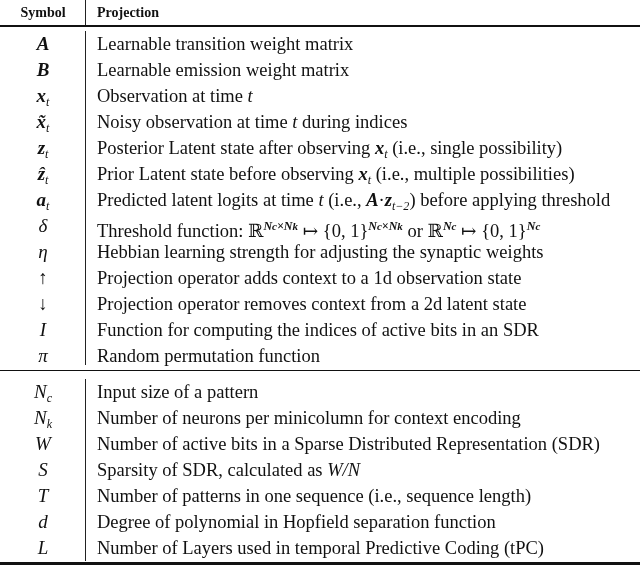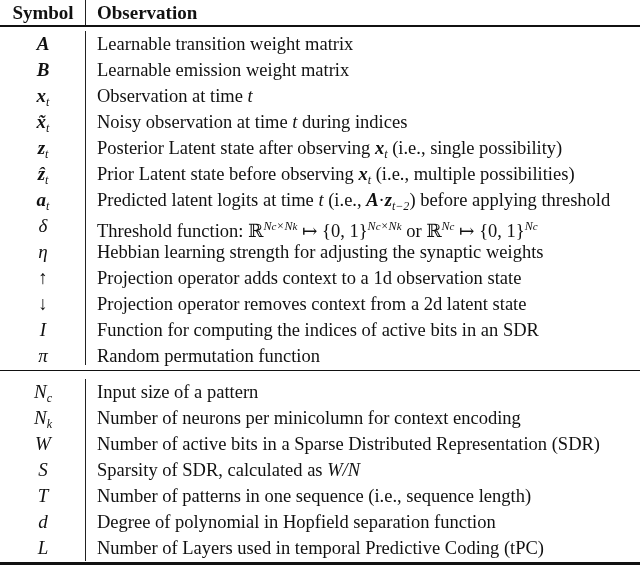--- a/index.html
+++ b/index.html
@@ -5,38 +5,38 @@
   html, body { margin: 0; padding: 0; background: #ffffff; }
   body { width: 640px; height: 568px; overflow: hidden; position: relative;
          font-family: "Liberation Serif", "DejaVu Serif", serif; color: #111; }
   .table { position: absolute; left: 0; top: 0; width: 640px; }
   .row { position: absolute; left: 0; width: 640px; height: 26px; }
   .sym { position: absolute; left: 0; width: 86px; text-align: center;
          font-size: 19px; line-height: 26px; font-style: italic; }
   .sym.bold { font-weight: bold; }
   .sym.upright { font-style: normal; }
   .desc { position: absolute; left: 97px; font-size: 18.5px; line-height: 26px; white-space: nowrap; }
-  .hdr .sym, .hdr .desc { font-weight: bold; font-style: normal; font-size: 19px; }
+  .hdr .sym, .hdr .desc { font-weight: bold; font-style: normal; font-size: 14px; }
   .vline { position: absolute; left: 85px; width: 1px; background: #222; }
   .rule { position: absolute; left: 0; width: 640px; background: #111; }
   .m { font-style: italic; }
   .mb { font-style: italic; font-weight: bold; }
   sub, sup { font-size: 12px; }
-  sup { vertical-align: 7px; }
+  sup { vertical-align: 7px; font-weight: bold; }
   sub { vertical-align: -4px; }
   .sup-small { font-size: 11px; }
 </style>
 </head>
 <body>
 
 <div class="table">
 
   <div class="row hdr" style="top:0px;">
     <div class="sym">Symbol</div>
-    <div class="desc">Observation</div>
+    <div class="desc">Projection</div>
   </div>
   <div class="vline" style="top:0; height:26px;"></div>
   <div class="rule" style="top:25px; height:2px;"></div>
 
   <div class="vline" style="top:31px; height:334px;"></div>
 
   <div class="row" style="top:31px;">
     <div class="sym bold">A</div>
     <div class="desc">Learnable transition weight matrix</div>
   </div>

